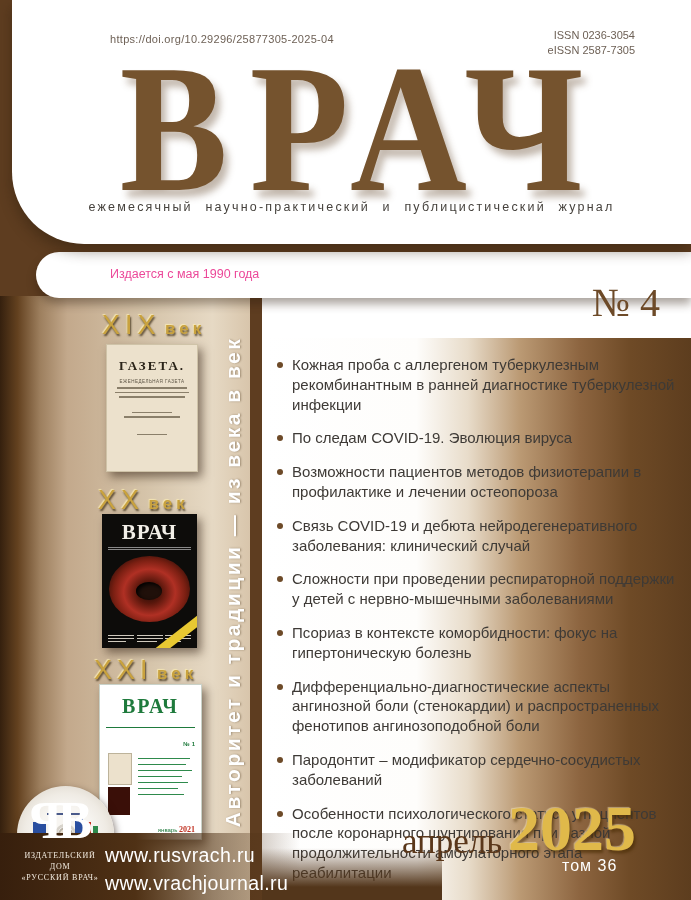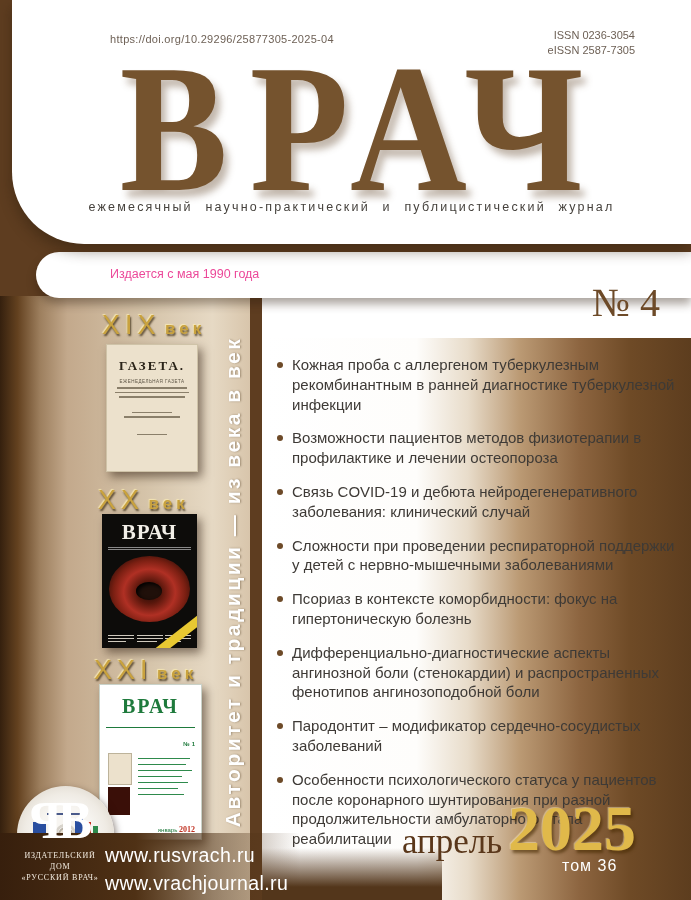--- a/index.html
+++ b/index.html
@@ -195,21 +195,21 @@
         <div class="bar" style="width:52px"></div>
         <div class="bar" style="width:48px"></div>
         <div class="bar" style="width:54px"></div>
         <div class="bar" style="width:44px"></div>
         <div class="bar" style="width:50px"></div>
         <div class="bar" style="width:40px"></div>
         <div class="bar" style="width:46px"></div>
       </div>
       <div class="c21-date">
         <span>январь</span>
-        <b>2012</b>
+        <b>2021</b>
       </div>
     </div>
 
     <div class="cd">
       <div class="cd-txt2"></div>
       <div class="cd-logo"></div>
       <div class="cd-art1"></div>
       <div class="cd-art2"></div>
       <div class="cd-art3"></div>
       <div class="cd-txt"></div>
@@ -219,20 +219,21 @@
 
   <div class="motto-box">
     <div class="motto-inner">
       <span class="motto-text">Авторитет и традиции — из века в век</span>
     </div>
   </div>
 
   <div class="content-panel">
     <ul class="toc">
       <li>Кожная проба с аллергеном туберкулезным рекомбинантным в ранней диагностике туберкулезной инфекции</li>
+      <li>По следам COVID-19. Эволюция вируса</li>
       <li>Возможности пациентов методов физиотерапии в профилактике и лечении остеопороза</li>
       <li>Связь COVID-19 и дебюта нейродегенеративного заболевания: клинический случай</li>
       <li>Сложности при проведении респираторной поддержки у детей с нервно-мышечными заболеваниями</li>
       <li>Псориаз в контексте коморбидности: фокус на гипертоническую болезнь</li>
       <li>Дифференциально-диагностические аспекты ангинозной боли (стенокардии) и распространенных фенотипов ангинозоподобной боли</li>
       <li>Пародонтит – модификатор сердечно-сосудистых заболеваний</li>
       <li>Особенности психологического статуса у пациентов после коронарного шунтирования при разной продолжительности амбулаторного этапа реабилитации</li>
     </ul>
   </div>
 

